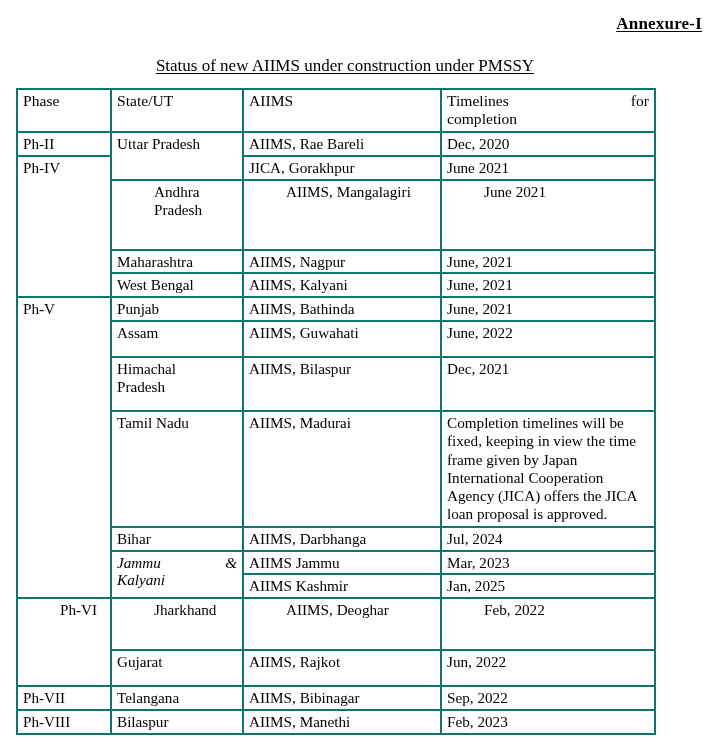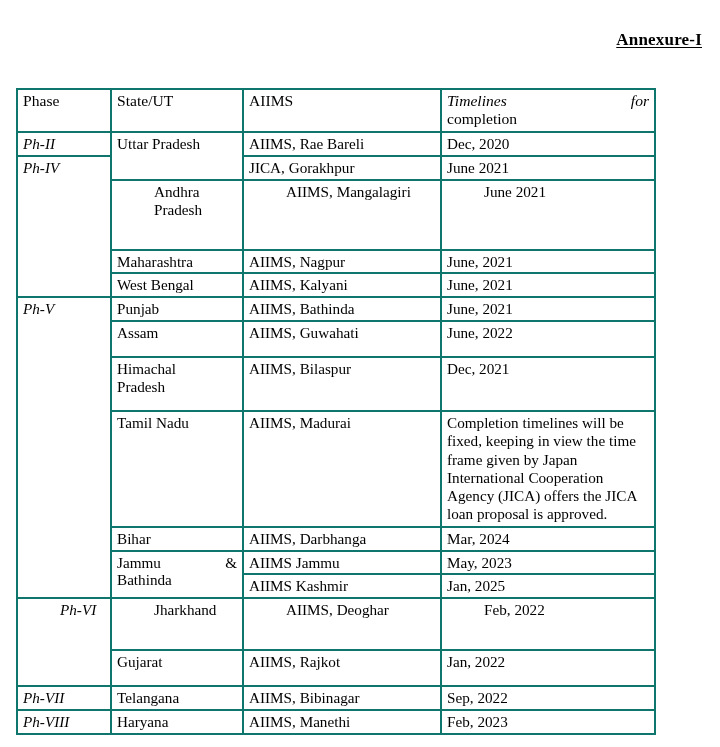--- a/index.html
+++ b/index.html
@@ -20,21 +20,20 @@
     width: 720px;
     height: 747px;
   }
 
   
   .annexure-row {
     position: absolute;
     top: 14px;
     right: 18px;
     text-align: left;
-    margin-top: 16px;
   }
   .annexure-label {
     font-size: 17px;
     font-weight: bold;
     text-decoration: underline;
     text-underline-offset: 2px;
     letter-spacing: 0.2px;
     white-space: nowrap;
   }
 
@@ -93,31 +92,31 @@
   }
   th.hdr-center { text-align: center; }
   th.hdr-justify {
     text-align: justify;
     text-align-last: justify;
   }
   th.hdr-justify .just-line {
     display: block;
     text-align: justify;
     text-align-last: justify;
+  }
+  th.hdr-justify .plain-line {
+    display: block;
+    text-align: center;
+  }
+
+  td.phase-cell { white-space: nowrap; }
+
+  td.state-justify {
+    text-align: justify;
     font-style: italic;
-  }
-  th.hdr-justify .plain-line {
-    display: block;
-    text-align: center;
-  }
-
-  td.phase-cell { white-space: nowrap; font-style: italic; }
-
-  td.state-justify {
-    text-align: justify;
   }
   td.state-justify .just-line {
     display: block;
     text-align: justify;
     text-align-last: justify;
   }
   td.state-justify .plain-line {
     display: block;
     text-align: left;
   }
@@ -129,20 +128,23 @@
 </style>
 </head>
 <body>
 
 <div class="page">
 
   <div class="annexure-row">
     <span class="annexure-label">Annexure-I</span>
   </div>
 
+  <div class="doc-title-row">
+    <span class="doc-title">Status of new AIIMS under construction under PMSSY</span>
+  </div>
 
   <div class="table-wrap">
     <table class="aiims">
       <colgroup>
         <col class="c-phase">
           <col class="c-state">
           <col class="c-aiims">
           <col class="c-time">
       </colgroup>
       <thead>
@@ -216,60 +218,60 @@
 
         <tr>
           <td>Tamil Nadu</td>
           <td>AIIMS, Madurai</td>
           <td class="long-note">Completion timelines will be fixed, keeping in view the time frame given by Japan International Cooperation Agency (JICA) offers the JICA loan proposal is approved.</td>
         </tr>
 
         <tr>
           <td>Bihar</td>
           <td>AIIMS, Darbhanga</td>
-          <td>Mar, 2024</td>
+          <td>Jul, 2024</td>
         </tr>
 
         <tr>
           <td rowspan="2" class="state-justify">
             <span class="just-line"><span>Jammu</span> <span>&amp;</span></span>
-            <span class="plain-line">Bathinda</span>
+            <span class="plain-line">Kalyani</span>
           </td>
           <td>AIIMS Jammu</td>
-          <td>May, 2023</td>
+          <td>Mar, 2023</td>
         </tr>
 
         <tr>
           <td>AIIMS Kashmir</td>
           <td>Jan, 2025</td>
         </tr>
 
         <tr class="r-xtall">
           <td class="phase-cell" rowspan="2">Ph-VI</td>
           <td>Jharkhand</td>
           <td>AIIMS, Deoghar</td>
           <td>Feb, 2022</td>
         </tr>
 
         <tr class="r-tall">
           <td>Gujarat</td>
           <td>AIIMS, Rajkot</td>
-          <td>Jan, 2022</td>
+          <td>Jun, 2022</td>
         </tr>
 
         <tr>
           <td class="phase-cell">Ph-VII</td>
           <td>Telangana</td>
           <td>AIIMS, Bibinagar</td>
           <td>Sep, 2022</td>
         </tr>
 
         <tr>
           <td class="phase-cell">Ph-VIII</td>
-          <td>Haryana</td>
+          <td>Bilaspur</td>
           <td>AIIMS, Manethi</td>
           <td>Feb, 2023</td>
         </tr>
 
       </tbody>
     </table>
   </div>
 
 </div>
 

